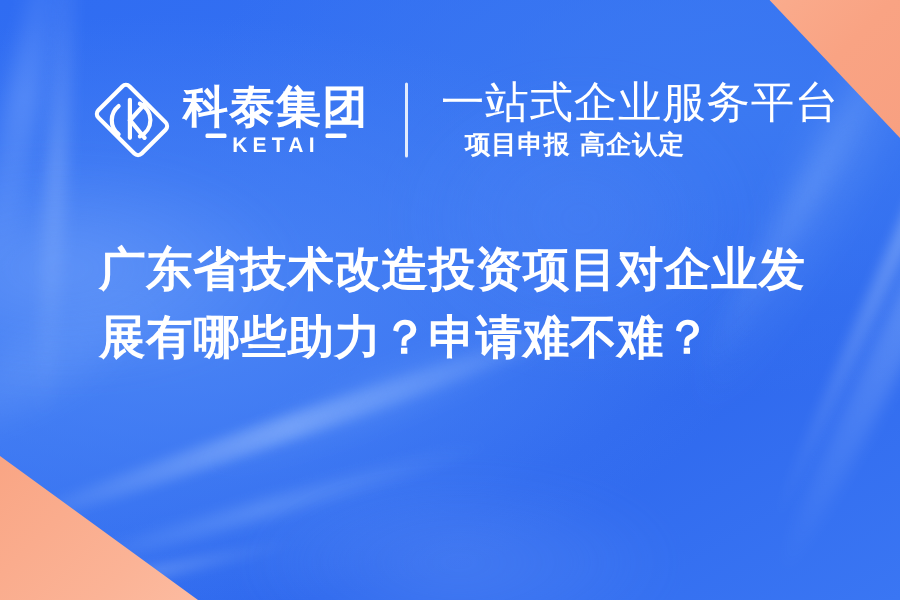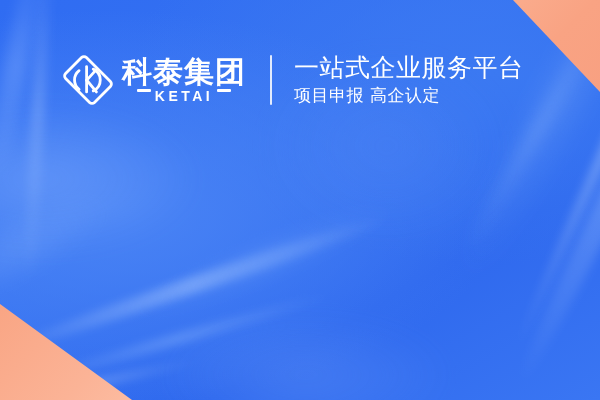--- a/index.html
+++ b/index.html
@@ -142,36 +142,37 @@
     border-radius: 1px;
     flex: 0 0 2px;
   }
 
   .tagline {
     display: flex;
     flex-direction: column;
     justify-content: center;
   }
   .tagline-main {
-    font-size: 25px;
+    font-size: 29px;
     color: #ffffff;
     line-height: 1.15;
     letter-spacing: .5px;
     white-space: nowrap;
     font-family: "DejaVu Sans", "Liberation Sans", sans-serif;
   }
   .tagline-sub {
     margin-top: 3px;
     font-size: 17px;
     color: #ffffff;
     line-height: 1.15;
     letter-spacing: .5px;
     white-space: nowrap;
     font-family: "DejaVu Serif", "Liberation Serif", serif;
-    font-weight: 400;
+    font-weight: 700;
+    margin-left: 16px;
   }
 
   
   .title {
     position: absolute;
     left: 66px;
     top: 158px;
     width: 480px;
   }
   .title-line {
@@ -238,14 +239,18 @@
 
     <div class="divider"></div>
 
     <div class="tagline">
       <div class="tagline-main">一站式企业服务平台</div>
       <div class="tagline-sub">项目申报 高企认定</div>
     </div>
 
   </div>
 
+  <div class="title">
+    <div class="title-line">广东省技术改造投资项目对企业发</div>
+    <div class="title-line">展有哪些助力？申请难不难？</div>
+  </div>
 
 </div>
 
 </body></html>

